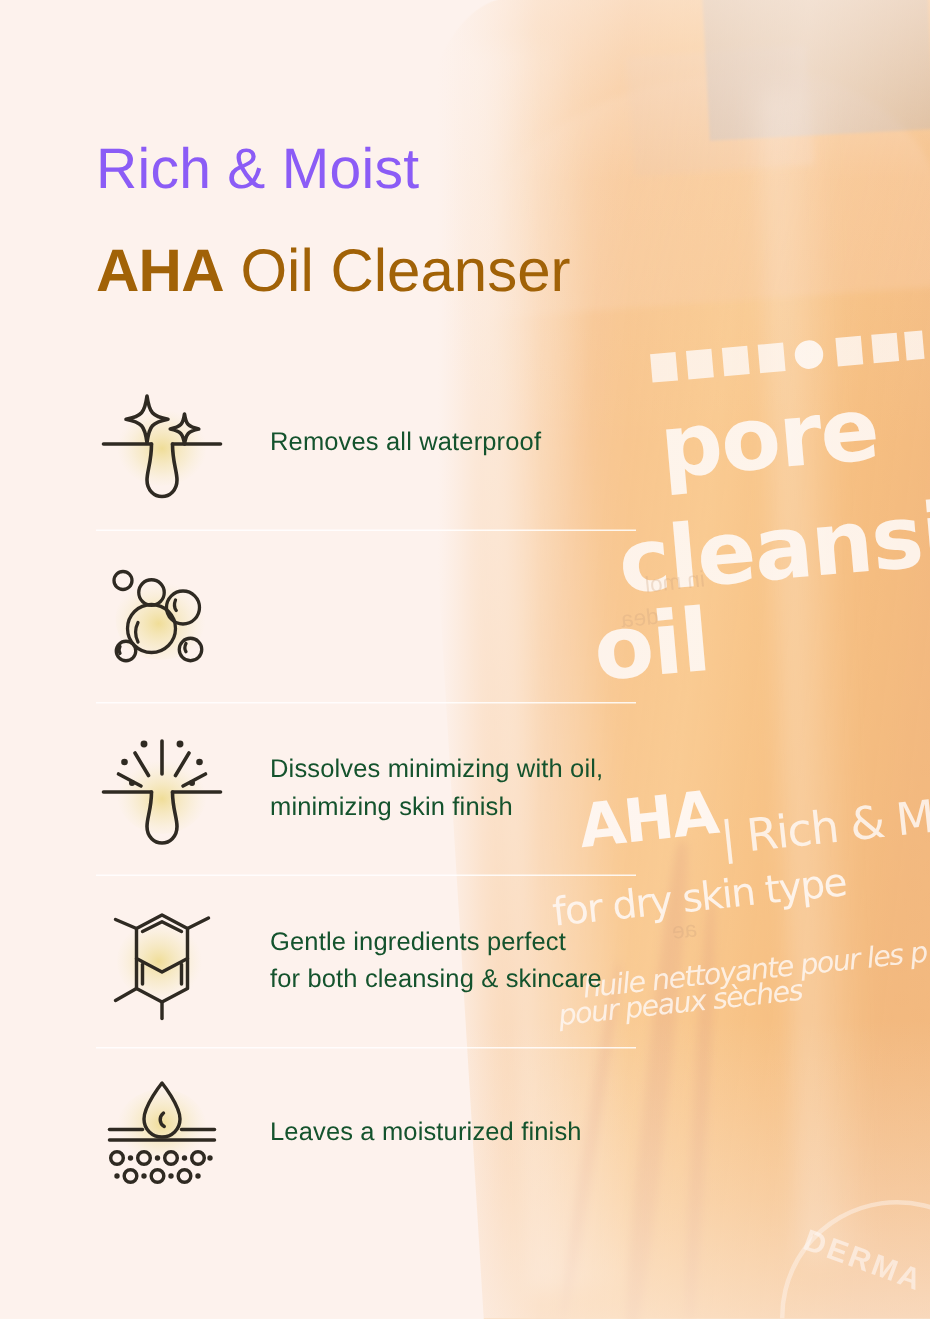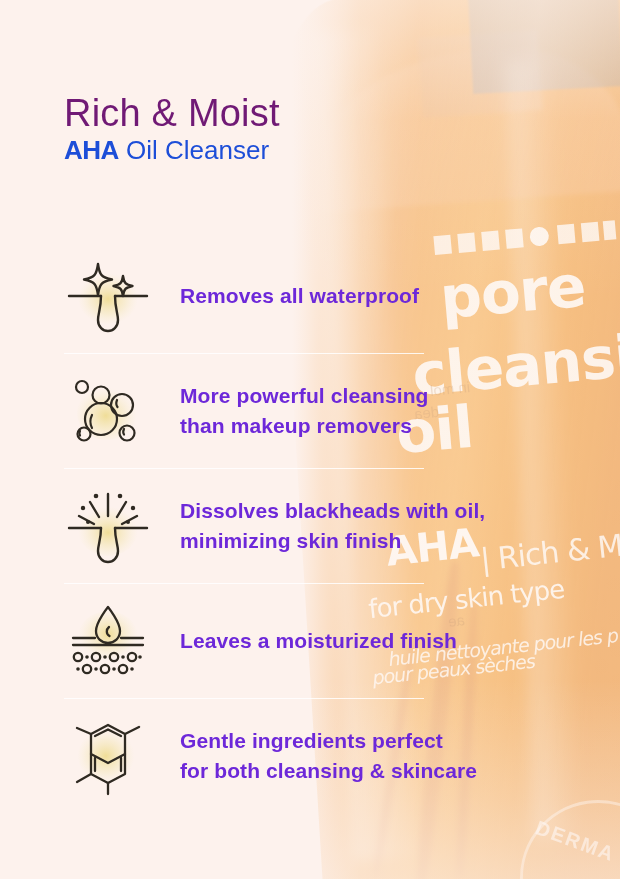--- a/index.html
+++ b/index.html
@@ -276,30 +276,30 @@
   }
 
   #heading {
     position: absolute;
     left: 64px;
     top: 92px;
     width: 470px;
   }
   .title-line1 {
     font-size: 38px;
-    color: #701a75;
+    color: #8b5cf6;
     font-weight: normal;
     letter-spacing: 0.2px;
     line-height: 1.12;
     white-space: nowrap;
   }
   .title-line2 {
-    margin-top: 1px;
-    font-size: 26px;
-    color: #1d4ed8;
+    margin-top: 24px;
+    font-size: 40px;
+    color: #a16207;
     line-height: 1.12;
     white-space: nowrap;
   }
   .title-strong {
     font-weight: bold;
     letter-spacing: -0.5px;
   }
   .title-rest {
     font-weight: normal;
   }
@@ -330,27 +330,26 @@
     width: 96px;
     min-width: 96px;
     height: 90px;
     display: flex;
     align-items: center;
     justify-content: center;
   }
   .feature-icon svg { display: block; }
 
   .feature-text {
-    font-size: 21px;
+    font-size: 17px;
     line-height: 1.42;
-    color: #6d28d9;
+    color: #14532d;
     letter-spacing: 0.1px;
     padding-left: 24px;
     white-space: nowrap;
-    font-weight: bold;
   }
   .feature-text .ln { display: block; }
 </style>
 </head>
 <body>
 
 <div id="page">
 
   <div id="photo-layer">
     <div class="bottle-body"></div>
@@ -451,24 +450,20 @@
               <circle cx="17" cy="16" r="6"></circle>
               <circle cx="19" cy="63" r="6.5"></circle>
               <circle cx="62" cy="62" r="7.5"></circle>
               <path d="M27 44 C25 48 25 53 27 57"></path>
               <path d="M52 29 C51 31.5 51 34 52.5 36"></path>
               <path d="M59 58 C58 60 58 62 59 63.5"></path>
               <path d="M15 60 C14.2 61.5 14.2 63.2 15 64.6"></path>
             </g>
           </svg>
         </div>
-        <div class="feature-text">
-          <span class="ln">More powerful cleansing</span>
-          <span class="ln">than makeup removers</span>
-        </div>
       </div>
 
       <div class="feature-row">
         <div class="feature-icon">
           <svg width="86" height="80" viewBox="0 0 86 80">
             <defs>
               <radialGradient id="g3" cx="50%" cy="55%" r="50%">
                 <stop offset="0%" stop-color="#efdc93" stop-opacity="0.95"></stop>
                 <stop offset="60%" stop-color="#f3e6b4" stop-opacity="0.42"></stop>
                 <stop offset="100%" stop-color="#f6eecd" stop-opacity="0"></stop>
@@ -489,22 +484,52 @@
               <circle cx="31" cy="10" r="2.3"></circle>
               <circle cx="55" cy="10" r="2.3"></circle>
               <circle cx="18" cy="22" r="2.2"></circle>
               <circle cx="68" cy="22" r="2.2"></circle>
               <circle cx="23" cy="36" r="2"></circle>
               <circle cx="63" cy="36" r="2"></circle>
             </g>
           </svg>
         </div>
         <div class="feature-text">
-          <span class="ln">Dissolves blackheads with oil,</span>
+          <span class="ln">Dissolves minimizing with oil,</span>
           <span class="ln">minimizing skin finish</span>
+        </div>
+      </div>
+
+      <div class="feature-row">
+        <div class="feature-icon">
+          <svg width="86" height="80" viewBox="0 0 86 80">
+            <defs>
+              <radialGradient id="g5" cx="48%" cy="50%" r="50%">
+                <stop offset="0%" stop-color="#efdc93" stop-opacity="0.95"></stop>
+                <stop offset="60%" stop-color="#f3e6b4" stop-opacity="0.42"></stop>
+                <stop offset="100%" stop-color="#f6eecd" stop-opacity="0"></stop>
+              </radialGradient>
+            </defs>
+            <ellipse cx="42" cy="40" rx="29" ry="27" fill="url(#g5)"></ellipse>
+            <g fill="none" stroke="#2f2a22" stroke-width="2.3" stroke-linecap="round" stroke-linejoin="round">
+              <path d="M26 18 L43 9 L60 18 L60 38 L43 47 L26 38 Z"></path>
+              <path d="M26 38 L26 58 L43 67 L60 58 L60 38"></path>
+              <path d="M30 20 L43 13.5 L56 20"></path>
+              <path d="M30 42 L30 55"></path>
+              <path d="M56 42 L56 55"></path>
+              <path d="M26 18 L12 12"></path>
+              <path d="M60 18 L74 11"></path>
+              <path d="M26 58 L12 66"></path>
+              <path d="M43 67 L43 78"></path>
+            </g>
+          </svg>
+        </div>
+        <div class="feature-text">
+          <span class="ln">Gentle ingredients perfect</span>
+          <span class="ln">for both cleansing &amp; skincare</span>
         </div>
       </div>
 
       <div class="feature-row">
         <div class="feature-icon">
           <svg width="86" height="80" viewBox="0 0 86 80">
             <defs>
               <radialGradient id="g4" cx="50%" cy="45%" r="50%">
                 <stop offset="0%" stop-color="#efdc93" stop-opacity="0.95"></stop>
                 <stop offset="60%" stop-color="#f3e6b4" stop-opacity="0.42"></stop>
@@ -537,45 +562,15 @@
               <circle cx="67" cy="68" r="1.8"></circle>
             </g>
           </svg>
         </div>
         <div class="feature-text">
           <span class="ln">Leaves a moisturized finish</span>
           <span class="ln"></span>
         </div>
       </div>
 
-      <div class="feature-row">
-        <div class="feature-icon">
-          <svg width="86" height="80" viewBox="0 0 86 80">
-            <defs>
-              <radialGradient id="g5" cx="48%" cy="50%" r="50%">
-                <stop offset="0%" stop-color="#efdc93" stop-opacity="0.95"></stop>
-                <stop offset="60%" stop-color="#f3e6b4" stop-opacity="0.42"></stop>
-                <stop offset="100%" stop-color="#f6eecd" stop-opacity="0"></stop>
-              </radialGradient>
-            </defs>
-            <ellipse cx="42" cy="40" rx="29" ry="27" fill="url(#g5)"></ellipse>
-            <g fill="none" stroke="#2f2a22" stroke-width="2.3" stroke-linecap="round" stroke-linejoin="round">
-              <path d="M26 18 L43 9 L60 18 L60 38 L43 47 L26 38 Z"></path>
-              <path d="M26 38 L26 58 L43 67 L60 58 L60 38"></path>
-              <path d="M30 20 L43 13.5 L56 20"></path>
-              <path d="M30 42 L30 55"></path>
-              <path d="M56 42 L56 55"></path>
-              <path d="M26 18 L12 12"></path>
-              <path d="M60 18 L74 11"></path>
-              <path d="M26 58 L12 66"></path>
-              <path d="M43 67 L43 78"></path>
-            </g>
-          </svg>
-        </div>
-        <div class="feature-text">
-          <span class="ln">Gentle ingredients perfect</span>
-          <span class="ln">for both cleansing &amp; skincare</span>
-        </div>
-      </div>
-
     </div>
   </div>
 </div>
 
 </body></html>

